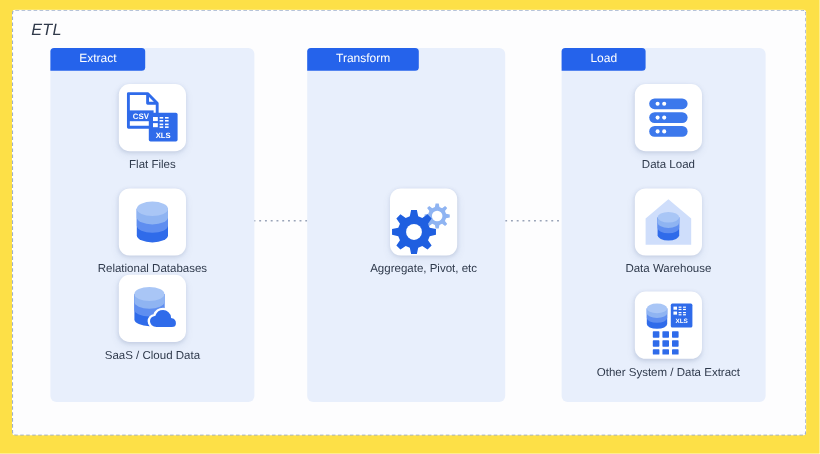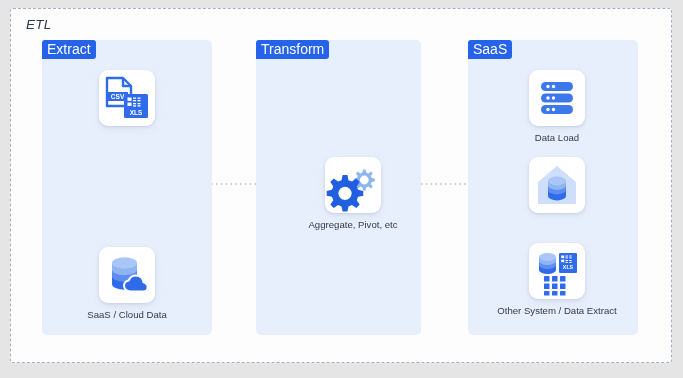--- a/index.html
+++ b/index.html
@@ -11,21 +11,21 @@
     width: 683px;
     height: 378px;
     font-family: "Liberation Sans", sans-serif;
     overflow: hidden;
   }
 
   #diagram {
     position: relative;
     width: 683px;
     height: 378px;
-    background: #e5e5e5;
+    background: #fde047;
   }
 
   
   .outer-frame {
     position: absolute;
     left: 10px;
     top: 8px;
     width: 662px;
     height: 355px;
     box-sizing: border-box;
@@ -56,24 +56,24 @@
   .panel-extract   { left: 42px;  width: 170px; }
   .panel-transform { left: 256px; width: 165px; }
   .panel-load      { left: 468px; width: 170px; }
 
   .panel-tab {
     position: absolute;
     top: 0;
     left: 0;
     background: #2563eb;
     color: #ffffff;
-    font-size: 14px;
+    font-size: 10px;
     line-height: 19px;
     height: 19px;
-    padding: 0 5px;
+    padding: 0 24px;
     border-radius: 3px 3px 3px 0;
     white-space: nowrap;
     font-family: "Liberation Sans", sans-serif;
   }
 
   
   .node {
     position: absolute;
     width: 120px;
     text-align: center;
@@ -92,21 +92,21 @@
     margin-top: 6px;
     font-size: 9.6px;
     color: #2f3a4c;
     line-height: 12px;
     font-family: "Liberation Sans", sans-serif;
   }
 
   
   .node-flatfiles  { left: 67px;  top: 70px; }
   .node-reldb      { left: 67px;  top: 157px; }
-  .node-saas       { left: 67px;  top: 247px; }
+  .node-saas       { left: 67px;  top: 229px; }
   .node-transform  { left: 293px; top: 157px; }
   .node-datalake   { left: 497px; top: 70px; }
   .node-warehouse  { left: 497px; top: 157px; }
   .node-other      { left: 497px; top: 243px; }
 
   
   .conn-svg {
     position: absolute;
     left: 0;
     top: 0;
@@ -165,22 +165,36 @@
           <rect x="28.5" y="32.6" width="4" height="3.4"></rect>
           <rect x="34" y="33" width="3" height="1.3"></rect>
           <rect x="38.5" y="33" width="3" height="1.3"></rect>
           <rect x="34" y="35.3" width="3" height="1.3"></rect>
           <rect x="38.5" y="35.3" width="3" height="1.3"></rect>
         </g>
         <rect x="27" y="38.5" width="20" height="7.5" fill="#2f6bea"></rect>
         <text x="37" y="44.6" font-size="6.4" font-weight="bold" fill="#ffffff" text-anchor="middle" font-family="Liberation Sans, sans-serif">XLS</text>
       </svg>
     </div>
-  </div>
-
+    <div class="node-label">Flat Files</div>
+  </div>
+
+  <div class="node node-reldb">
+    <div class="icon-card">
+      <svg width="56" height="56" viewBox="0 0 56 56">
+        <g>
+          <path d="M15,17 L15,39 A13,6 0 0 0 41,39 L41,17 Z" fill="#2f6bea"></path>
+          <path d="M15,17 L15,31 A13,6 0 0 0 41,31 L41,17 Z" fill="#5f8ef0"></path>
+          <path d="M15,17 L15,24 A13,6 0 0 0 41,24 L41,17 Z" fill="#8fb4f2"></path>
+          <ellipse cx="28" cy="17" rx="13" ry="6" fill="#a9c6f6"></ellipse>
+        </g>
+      </svg>
+    </div>
+    <div class="node-label">Relational Databases</div>
+  </div>
 
   <div class="node node-saas">
     <div class="icon-card">
       <svg width="56" height="56" viewBox="0 0 56 56">
         <g>
           <path d="M13,16 L13,37 A12.5,5.8 0 0 0 38,37 L38,16 Z" fill="#2f6bea"></path>
           <path d="M13,16 L13,29 A12.5,5.8 0 0 0 38,29 L38,16 Z" fill="#5f8ef0"></path>
           <path d="M13,16 L13,22.5 A12.5,5.8 0 0 0 38,22.5 L38,16 Z" fill="#8fb4f2"></path>
           <ellipse cx="25.5" cy="16" rx="12.5" ry="5.8" fill="#a9c6f6"></ellipse>
         </g>
@@ -217,21 +231,21 @@
                    L5.3,47.6 L8.3,43.2 L6.9,39.8 L1.7,38.7 L1.7,33.9 L6.9,32.8 L8.3,29.4
                    L5.3,25 L8.7,21.6 L13.1,24.6 L16.5,23.2 Z"></path>
         </g>
         <circle cx="20" cy="36.3" r="6.6" fill="#ffffff"></circle>
       </svg>
     </div>
     <div class="node-label">Aggregate, Pivot, etc</div>
   </div>
 
   <div class="panel panel-load">
-    <div class="panel-tab">SaaS</div>
+    <div class="panel-tab">Load</div>
   </div>
 
   <div class="node node-datalake">
     <div class="icon-card">
       <svg width="56" height="56" viewBox="0 0 56 56">
         <g>
           <rect x="12" y="12" width="32" height="9" rx="4.5" fill="#3c78ec"></rect>
           <circle cx="19" cy="16.5" r="1.7" fill="#ffffff"></circle>
           <circle cx="24.5" cy="16.5" r="1.7" fill="#ffffff"></circle>
 
@@ -255,20 +269,21 @@
         <path d="M28,9 L47,25 L47,47 L9,47 L9,25 Z" fill="#cfdefb"></path>
 
         <g>
           <path d="M19,24 L19,39 A9,4.4 0 0 0 37,39 L37,24 Z" fill="#2f6bea"></path>
           <path d="M19,24 L19,33 A9,4.4 0 0 0 37,33 L37,24 Z" fill="#5f8ef0"></path>
           <path d="M19,24 L19,28.5 A9,4.4 0 0 0 37,28.5 L37,24 Z" fill="#8fb4f2"></path>
           <ellipse cx="28" cy="24" rx="9" ry="4.4" fill="#a9c6f6"></ellipse>
         </g>
       </svg>
     </div>
+    <div class="node-label">Data Warehouse</div>
   </div>
 
   <div class="node node-other">
     <div class="icon-card">
       <svg width="56" height="56" viewBox="0 0 56 56">
 
         <g>
           <path d="M10,14 L10,27 A8.5,4 0 0 0 27,27 L27,14 Z" fill="#2f6bea"></path>
           <path d="M10,14 L10,22 A8.5,4 0 0 0 27,22 L27,14 Z" fill="#5f8ef0"></path>
           <path d="M10,14 L10,18 A8.5,4 0 0 0 27,18 L27,14 Z" fill="#8fb4f2"></path>

